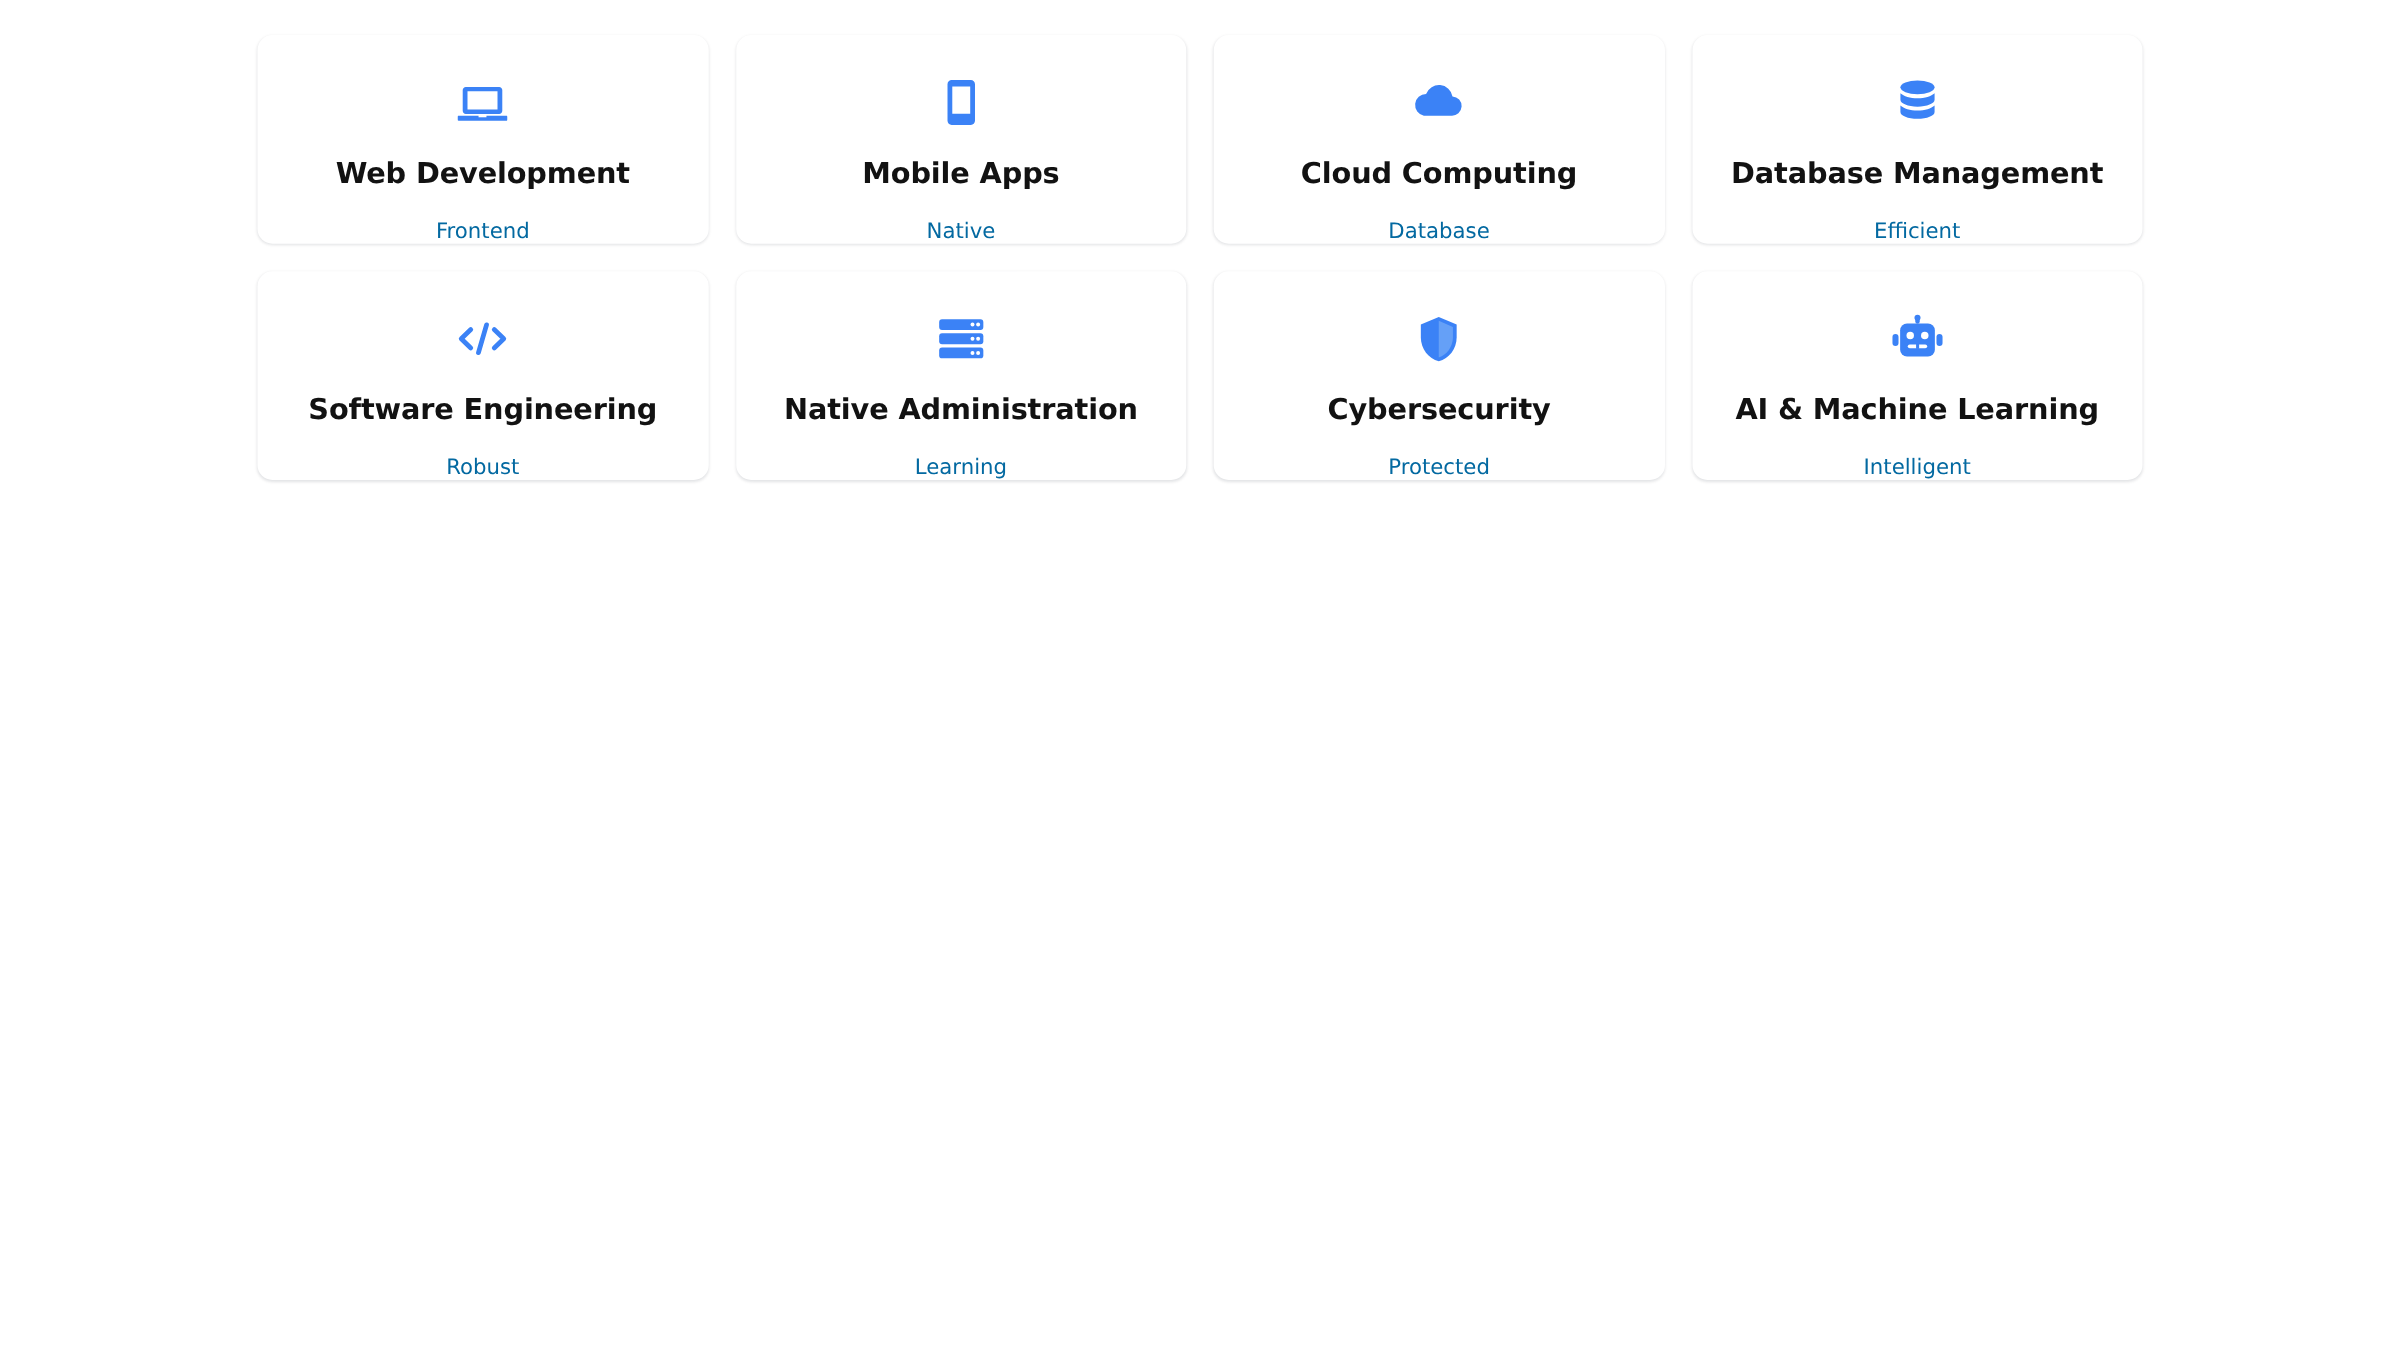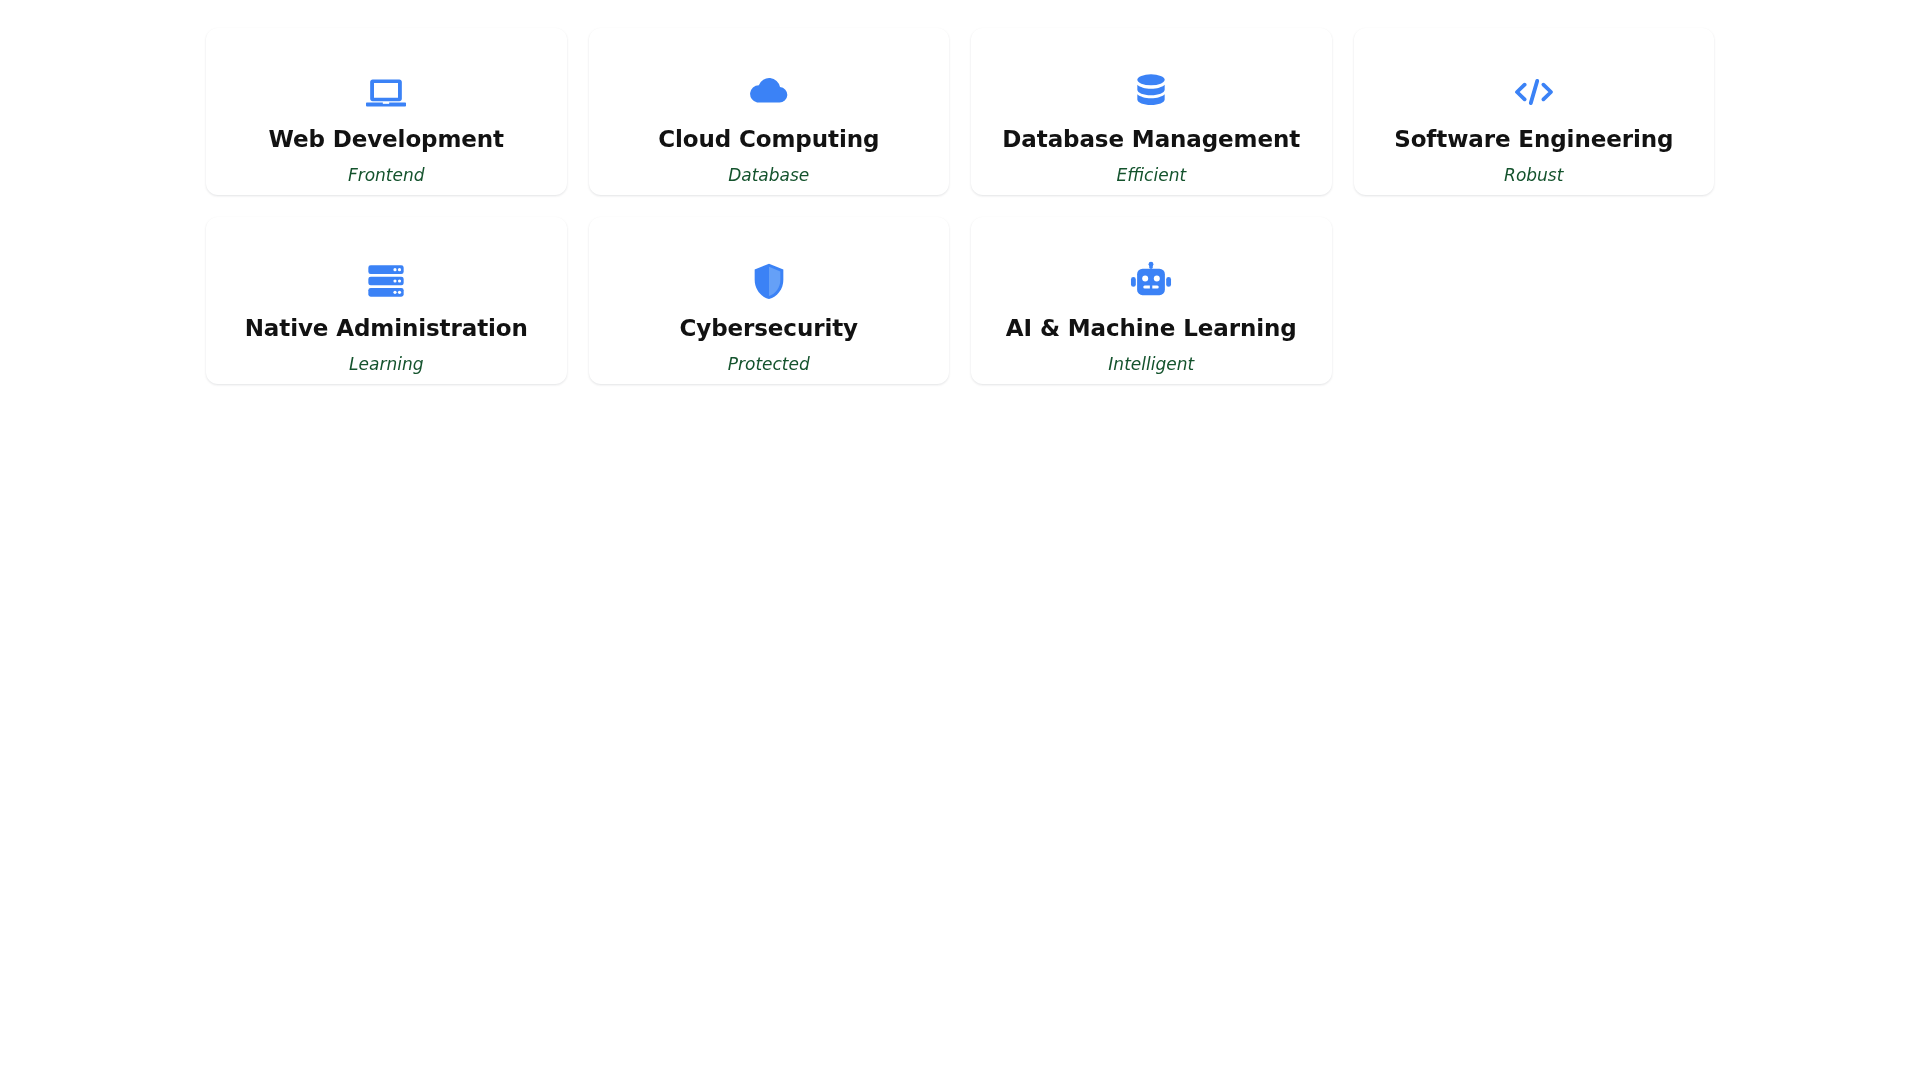--- a/index.html
+++ b/index.html
@@ -32,21 +32,21 @@
 
   .card {
     background: #ffffff;
     border-radius: 12px;
     height: 167px;
     box-shadow: 0 1px 3px rgba(15, 23, 42, 0.07),
                 0 1px 2px rgba(15, 23, 42, 0.05);
     display: flex;
     flex-direction: column;
     align-items: center;
-    justify-content: center;
+    justify-content: space-between;
     padding-top: 32px;
   }
 
   .card-icon {
     width: 44px;
     height: 44px;
     display: flex;
     align-items: center;
     justify-content: center;
     margin-bottom: 12px;
@@ -61,42 +61,51 @@
     letter-spacing: -0.1px;
     line-height: 1.15;
     text-align: center;
     white-space: nowrap;
   }
 
   .card-subtitle {
     margin-top: 12px;
     font-size: 17px;
     font-weight: 400;
-    color: #14532d;
+    color: #0369a1;
     line-height: 1.2;
     text-align: center;
     white-space: nowrap;
-    font-style: italic;
   }
 </style>
 </head>
 <body>
 
 <div id="app">
   <div id="card-grid">
       <div class="card">
         <div class="card-icon">
   <svg width="40" height="40" viewBox="0 0 24 24" fill="#3b82f6" aria-hidden="true">
     <path d="M4 4.5h16c.83 0 1.5.67 1.5 1.5v10c0 .83-.67 1.5-1.5 1.5H4c-.83 0-1.5-.67-1.5-1.5V6c0-.83.67-1.5 1.5-1.5zm.8 2.1v8.8h14.4V6.6H4.8z"></path>
     <path d="M0.6 18.3h22.8c.33 0 .6.27.6.6v1.2c0 .33-.27.6-.6.6H0.6a.6.6 0 0 1-.6-.6v-1.2c0-.33.27-.6.6-.6zm9.6 0h3.6v.9h-3.6v-.9z" fill="#3b82f6"></path>
     <rect x="10.1" y="18.0" width="3.8" height="1.1" fill="#ffffff"></rect>
   </svg>
 </div>
         <div class="card-title">Web Development</div>
         <div class="card-subtitle">Frontend</div>
+      </div>
+      <div class="card">
+        <div class="card-icon">
+  <svg width="40" height="40" viewBox="0 0 24 24" fill="#3b82f6" aria-hidden="true">
+    <path d="M7.4 1.2h9.2c1.1 0 2 .9 2 2v17.6c0 1.1-.9 2-2 2H7.4c-1.1 0-2-.9-2-2V3.2c0-1.1.9-2 2-2zm.3 3.1v13.1h8.6V4.3H7.7z"></path>
+    <circle cx="12" cy="19.6" r="1.25"></circle>
+  </svg>
+</div>
+        <div class="card-title">Mobile Apps</div>
+        <div class="card-subtitle">Native</div>
       </div>
       <div class="card">
         <div class="card-icon">
   <svg width="42" height="42" viewBox="0 0 24 24" fill="#3b82f6" aria-hidden="true">
     <path d="M18.3 9.2A6.3 6.3 0 0 0 6.2 8.1 5 5 0 0 0 5.2 18h12.6a4.4 4.4 0 0 0 .5-8.8z"></path>
   </svg>
 </div>
         <div class="card-title">Cloud Computing</div>
         <div class="card-subtitle">Database</div>
       </div>

